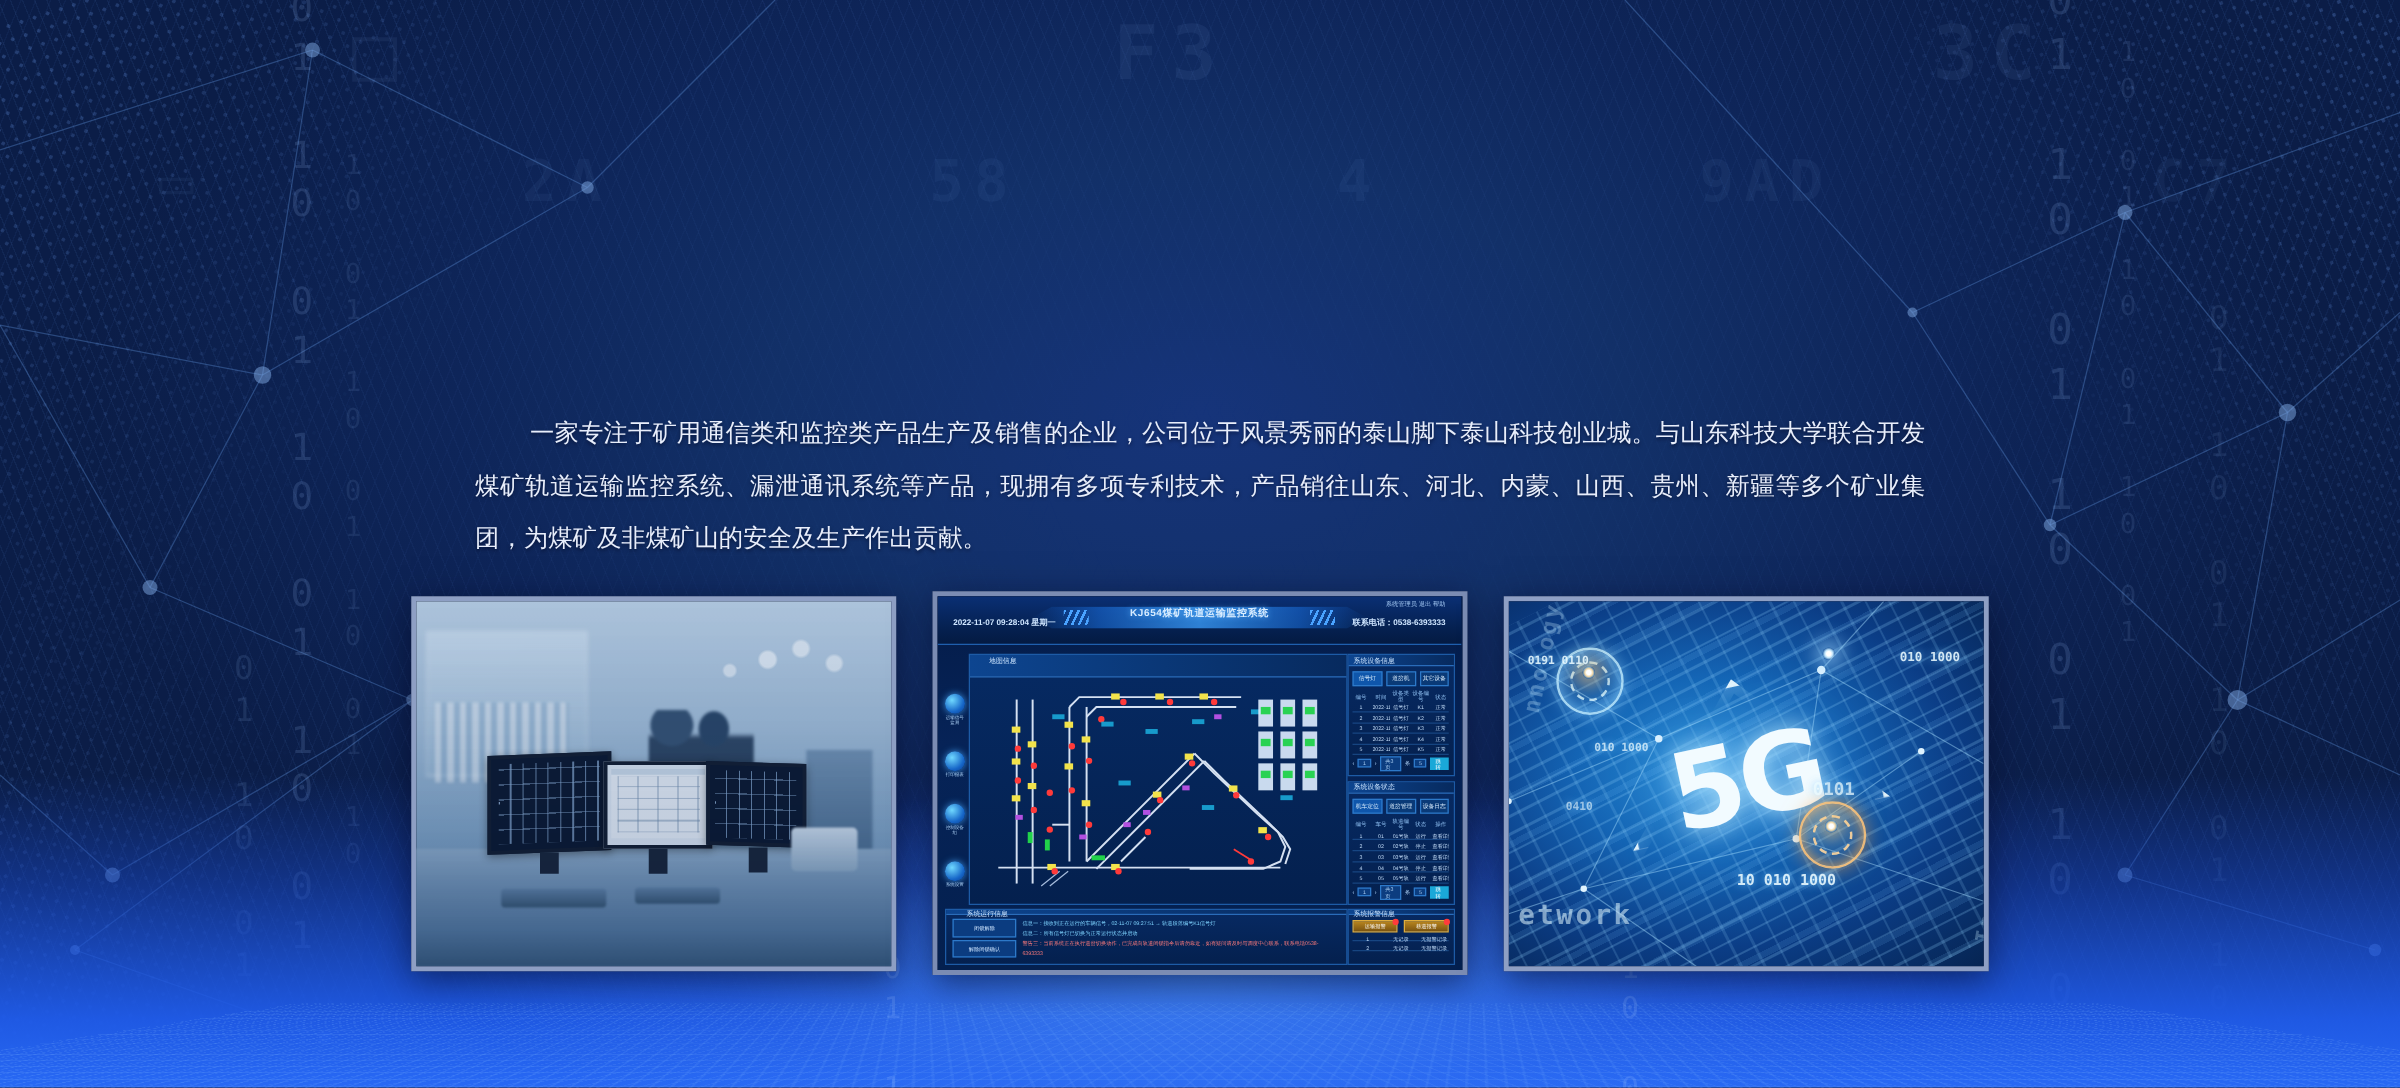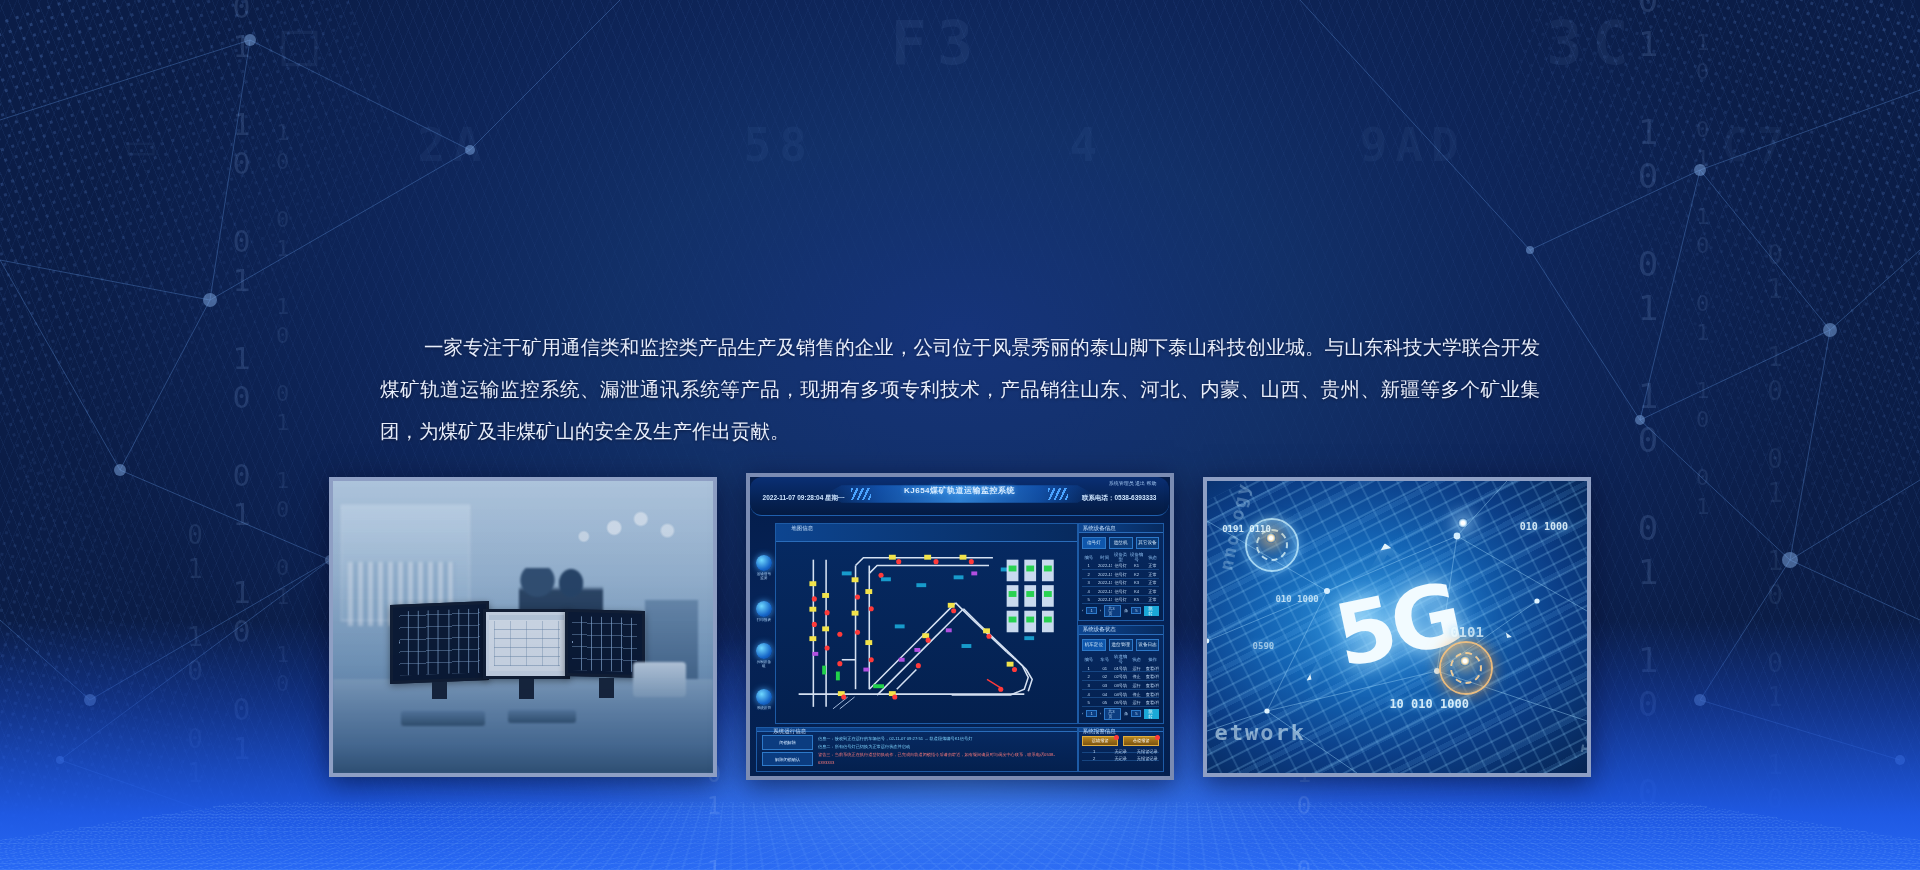--- a/index.html
+++ b/index.html
@@ -239,21 +239,20 @@
     border-radius:4px; filter:blur(0.9px);
   }
   .cr-tint { position:absolute; inset:0; background:linear-gradient(180deg, rgba(40,90,150,0.20), rgba(20,60,120,0.30)); mix-blend-mode:multiply; }
 
   
   .dash { position:absolute; inset:0; background:linear-gradient(180deg,#041c49 0%,#062357 40%,#04204f 100%); color:#bcd8ff; font-size:5px; }
   .dash-hdr {
     position:absolute; left:0; right:1px; top:0; height:13%;
     background:linear-gradient(180deg,#0a2f74 0%,#05204f 70%,#041a42 100%);
     border-bottom:1px solid #1f5fae;
-    border-radius:12px;
   }
   .dash-hdr-deco{
     position:absolute; left:18%; right:18%; top:22%; height:46%;
     background:linear-gradient(90deg, rgba(20,90,190,0) 0%, rgba(25,110,220,0.55) 20%, rgba(60,160,255,0.75) 50%, rgba(25,110,220,0.55) 80%, rgba(20,90,190,0) 100%);
     clip-path:polygon(6% 0,94% 0,100% 50%,94% 100%,6% 100%,0 50%);
   }
   .dash-title {
     position:absolute; left:0; right:0; top:20%;
     text-align:center; font-size:8px; font-weight:700;
     color:#d8ecff; letter-spacing:.5px;
@@ -869,21 +868,21 @@
 
         <div class="g5-hud h1"></div>
         <div class="g5-hud h2"></div>
         <div class="g5-spark s1"></div>
         <div class="g5-spark s2"></div>
         <div class="g5-spark s3"></div>
 
         <div class="g5-bin" style="left:4%;  top:15%; font-size:9px;">0191 0110</div>
         <div class="g5-bin" style="right:5%; top:14%; font-size:10px;">010 1000</div>
         <div class="g5-bin" style="left:18%; top:39%; font-size:9px; opacity:.85;">010 1000</div>
-        <div class="g5-bin" style="left:12%; top:55%; font-size:9px; opacity:.7;">0590</div>
+        <div class="g5-bin" style="left:12%; top:55%; font-size:9px; opacity:.7;">0410</div>
         <div class="g5-bin" style="left:64%; top:49%; font-size:14px; opacity:.85;">0101</div>
         <div class="g5-bin" style="left:48%; top:74%; font-size:12px;">10 010 1000</div>
 
         <div class="g5-word" style="left:2%; top:30%; font-size:18px; transform:rotate(-78deg); transform-origin:left top;">nnology</div>
         <div class="g5-word" style="right:-3%; top:52%; font-size:17px; transform:rotate(-80deg); transform-origin:right top;">Innovation</div>
         <div class="g5-word" style="left:2%; top:82%; font-size:22px; color:rgba(225,248,255,.55);">etwork</div>
       </div>
     </div>
 
   </div>

